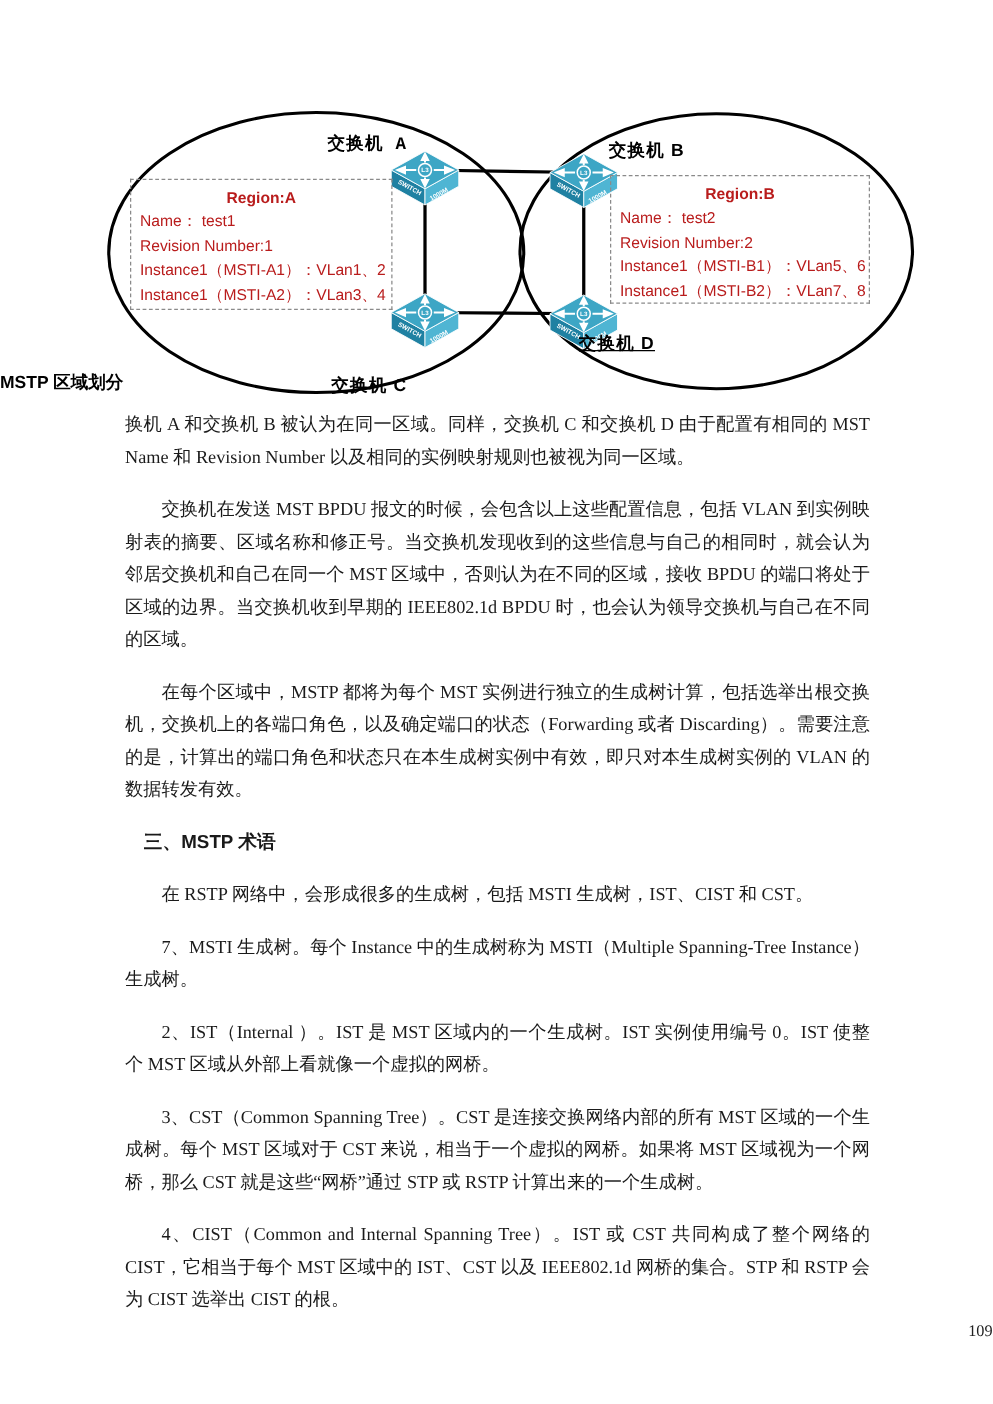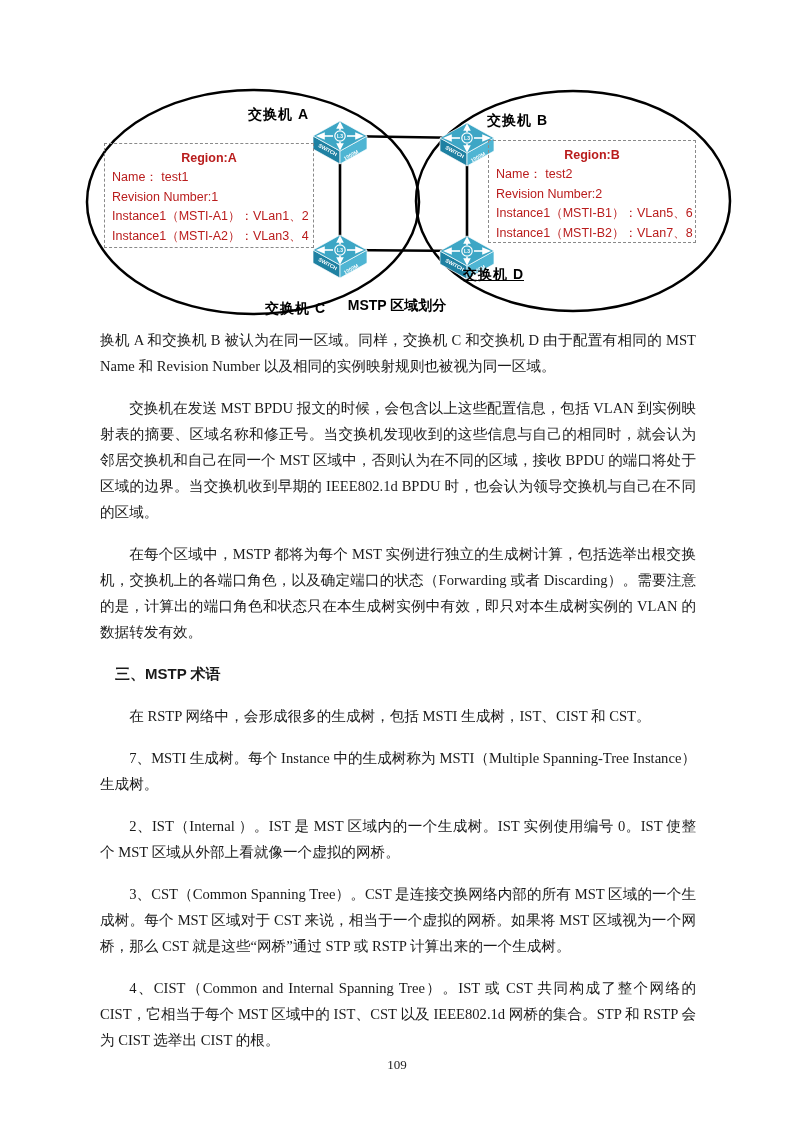--- a/index.html
+++ b/index.html
@@ -9,31 +9,31 @@
   .diagram{position:absolute;left:0;top:60px;width:794px;height:262px;}
   .diagram svg{position:absolute;left:0;top:0;}
   .switch-label{position:absolute;font-family:"Liberation Sans",sans-serif;
         font-weight:bold;font-size:14px;color:#000;white-space:nowrap;letter-spacing:1px;}
   .region-box{position:absolute;border:1.5px dashed #8a8a8a;background:transparent;
         font-family:"Liberation Sans",sans-serif;font-size:12.5px;color:#b91c1c;
         padding:5px 7px 3px 7px;box-sizing:border-box;}
   .region-box .rb-title{text-align:center;font-weight:bold;line-height:19px;}
   .region-box .rb-line{font-weight:normal;line-height:19.5px;white-space:nowrap;}
   .region-box .rb-name{font-weight:normal;line-height:19.5px;white-space:nowrap;}
-  .caption{position:absolute;left:0;top:297px;width:794px;text-align:center;
+  .caption{position:absolute;left:0;top:297px;width:794px;text-align:left;
         font-family:"Liberation Sans",sans-serif;font-weight:bold;font-size:14px;color:#000;}
   
   .bodytext{position:absolute;left:84px;top:311px;width:628px;
         font-size:14.6px;line-height:26px;text-align:justify;}
   .bodytext p{margin:16px;}
   .bodytext p.indent{text-indent:2em;}
   .bodytext p.heading{text-indent:1em;font-weight:bold;
         font-family:"Liberation Sans","Liberation Serif",sans-serif;font-size:15px;}
   
-  .footer{position:absolute;left:0;top:1057px;width:794px;text-align:center;
+  .footer{position:absolute;left:0;top:1057px;width:794px;text-align:right;
         font-size:13px;font-family:"Liberation Serif",serif;color:#222;}
 </style>
 </head>
 <body>
 
 <div class="page">
 
   <div class="diagram">
     <svg width="794" height="262" viewBox="0 0 794 262">
       <defs>
@@ -71,21 +71,21 @@
         <line x1="340" y1="76" x2="340" y2="190"></line>
         <line x1="467" y1="78" x2="467" y2="191"></line>
       </g>
 
       <use href="#sw-icon" transform="translate(340 76)"></use>
       <use href="#sw-icon" transform="translate(467 78)"></use>
       <use href="#sw-icon" transform="translate(340 190)"></use>
       <use href="#sw-icon" transform="translate(467 191)"></use>
     </svg>
 
-    <div class="switch-label" style="left:248px;top:46px;">交换机 A</div>
+    <div class="switch-label" style="left:262px;top:46px;font-family:Liberation Mono, monospace;">交换机 A</div>
     <div class="switch-label" style="left:487px;top:52px;">交换机 B</div>
     <div class="switch-label" style="left:265px;top:204px;margin-top:36px;">交换机 C</div>
     <div class="switch-label" style="left:463px;top:206px;text-decoration:underline;">交换机 D</div>
 
     <div class="region-box" style="left:104px;top:83px;width:210px;height:105px;">
       <div class="rb-title">Region:A</div>
       <div class="rb-name">Name： test1</div>
       <div class="rb-line">Revision Number:1</div>
       <div class="rb-line">Instance1（MSTI-A1）：VLan1、2</div>
       <div class="rb-line">Instance1（MSTI-A2）：VLan3、4</div>

